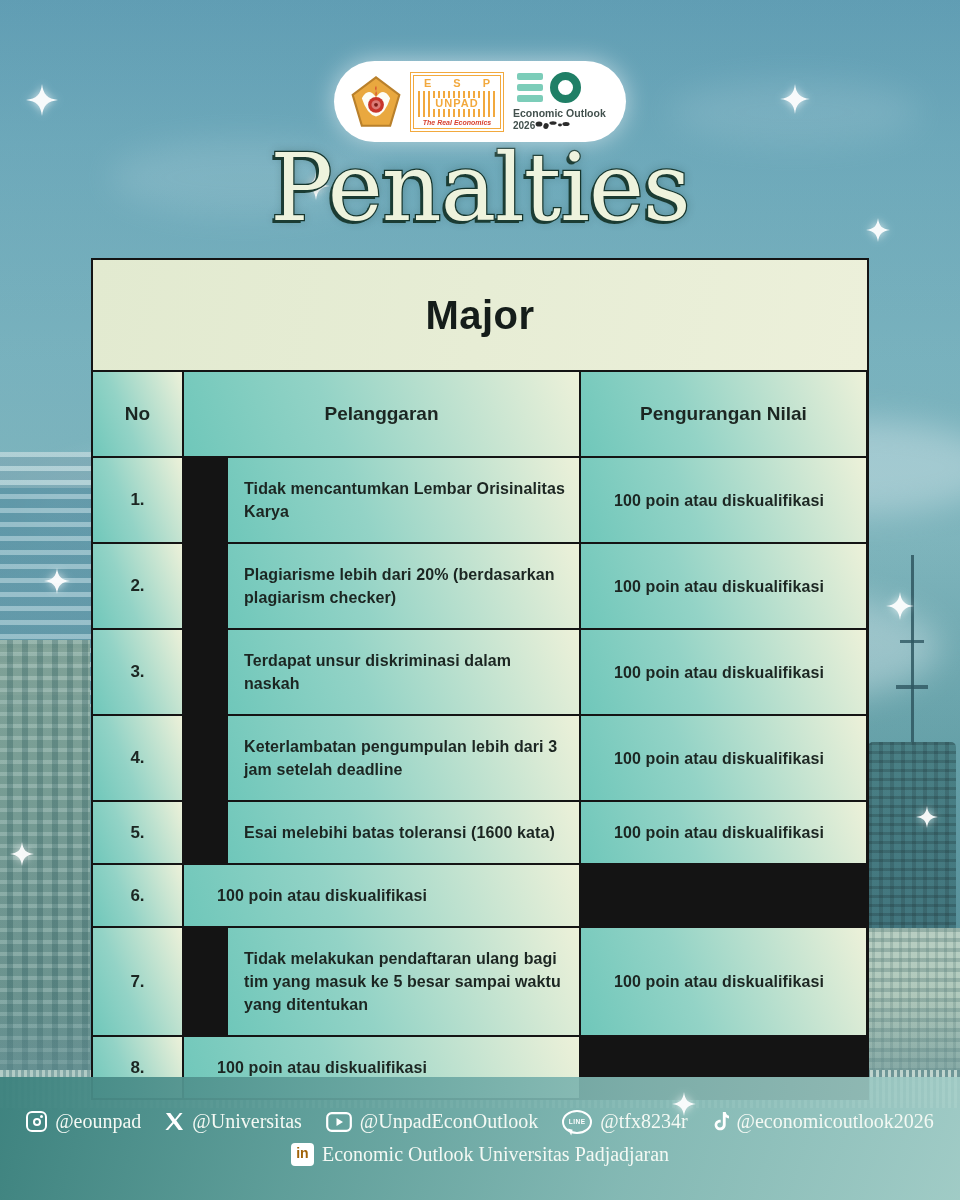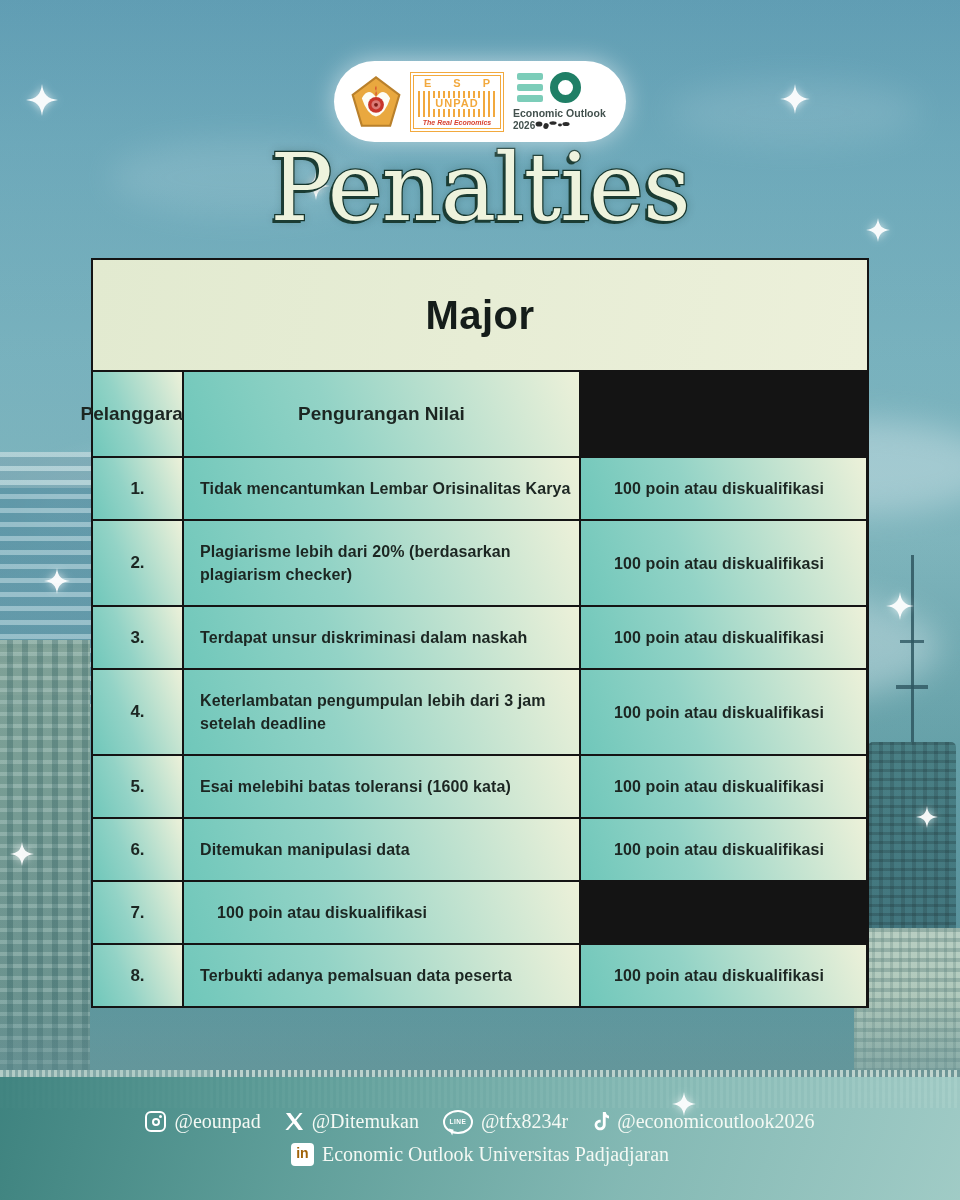--- a/index.html
+++ b/index.html
@@ -90,21 +90,21 @@
   .penalty-table{ position:absolute; left:91px; top:258px; width:778px; z-index:3;
     background:#141414; border:2.5px solid #141414; display:flex; flex-direction:column; gap:2px; }
   .major-band{ min-height:110px; background:linear-gradient(100deg,#e2ead0,#ecf0da);
     display:flex; align-items:center; justify-content:center; }
   .major-label{ font-size:40px; font-weight:bold; color:#151d1a; letter-spacing:.5px; }
   .t-row{ display:grid; grid-template-columns:89px 395px 285px; gap:2px; background:#141414; }
   .cell{ background:linear-gradient(68deg,#6fc7ba 0%,#93d3c6 38%,#edf1d9 100%);
     color:#1c2622; display:flex; align-items:center; }
   .head-row .cell{ min-height:84px; justify-content:center; font-weight:bold; font-size:19px; }
   .no-cell{ justify-content:center; font-weight:bold; font-size:17px; padding:19px 4px; }
-  .pel-cell{ font-weight:bold; font-size:16px; line-height:23px; padding:19px 8px 19px 16px; letter-spacing:.1px; }
+  .pel-cell{ font-weight:bold; font-size:16px; line-height:23px; padding:19px 8px 19px 16px; letter-spacing:.1px;margin-left:44px; }
   .pen-cell{ font-weight:bold; font-size:16px; line-height:23px; padding:19px 8px 19px 33px; letter-spacing:.1px; }
 
   
   .footer-band{ position:absolute; left:0; right:0; bottom:0; height:123px; z-index:6;
     background:linear-gradient(100deg, rgba(61,130,126,.96) 0%, rgba(93,157,152,.94) 30%, rgba(133,186,181,.92) 65%, rgba(165,207,201,.9) 100%);
     display:flex; flex-direction:column; justify-content:center; gap:9px; padding:6px 0 8px; }
   .footer-row{ display:flex; justify-content:center; align-items:center; gap:24px;
     color:#f4f9f4; font-family:"Liberation Serif", serif; }
   .footer-row.r1{ font-size:20px; }
   .footer-row.r2{ font-size:20px; gap:38px; }
@@ -222,20 +222,21 @@
     </div>
   </div>
 
   <h1 class="title">Penalties</h1>
 
   <div class="penalty-table">
     <div class="major-band">
       <span class="major-label">Major</span>
     </div>
     <div class="t-row head-row">
+      <div class="cell">No</div>
       <div class="cell">Pelanggaran</div>
       <div class="cell">Pengurangan Nilai</div>
     </div>
     <div id="table-body" style="display:flex;flex-direction:column;gap:2px;">
     <div class="t-row">
       <div class="cell no-cell">1.</div>
       <div class="cell pel-cell">Tidak mencantumkan Lembar Orisinalitas Karya</div>
       <div class="cell pen-cell">100 poin atau diskualifikasi</div>
     </div>
 
@@ -258,51 +259,57 @@
     </div>
 
     <div class="t-row">
       <div class="cell no-cell">5.</div>
       <div class="cell pel-cell">Esai melebihi batas toleransi (1600 kata)</div>
       <div class="cell pen-cell">100 poin atau diskualifikasi</div>
     </div>
 
     <div class="t-row">
       <div class="cell no-cell">6.</div>
-      <div class="cell pel-cell">Ditemukan manipulasi data</div>
       <div class="cell pen-cell">100 poin atau diskualifikasi</div>
     </div>
 
     <div class="t-row">
       <div class="cell no-cell">7.</div>
+      <div class="cell pel-cell">Tidak melakukan pendaftaran ulang bagi tim yang masuk ke 5 besar sampai waktu yang ditentukan</div>
       <div class="cell pen-cell">100 poin atau diskualifikasi</div>
     </div>
 
     <div class="t-row">
       <div class="cell no-cell">8.</div>
-      <div class="cell pel-cell">Terbukti adanya pemalsuan data peserta</div>
       <div class="cell pen-cell">100 poin atau diskualifikasi</div>
     </div>
   </div>
   </div>
 
   <div class="footer-band">
     <div class="footer-row r1" id="footer-row1">
         <div class="social-item">
           <span class="ig">
             <span class="ig-lens"></span>
             <span class="ig-dot"></span>
           </span>
           <span class="handle">@eounpad</span>
         </div>
         <div class="social-item">
           <svg class="fi" width="19" height="19" viewBox="0 0 20 20">
             <path d="M1 1 h4.6 l4.9 6.5 L15.6 1 h2.9 l-6.6 8 L19 19 h-4.6 l-5.2 -6.9 L3.3 19 H0.4 l7.4 -8.4 Z" fill="#fff"></path>
           </svg>
-          <span class="handle">@Ditemukan</span>
+          <span class="handle">@Universitas</span>
+        </div>
+        <div class="social-item">
+          <svg class="fi" width="26" height="20" viewBox="0 0 26 20">
+            <rect x="1.2" y="1.2" width="23.6" height="17.6" rx="4.5" fill="none" stroke="#fff" stroke-width="2.2"></rect>
+            <path d="M10.5 6 L17 10 L10.5 14 Z" fill="#fff"></path>
+          </svg>
+          <span class="handle">@UnpadEconOutlook</span>
         </div>
         <div class="social-item">
           <span class="line-badge">LINE</span>
           <span class="handle">@tfx8234r</span>
         </div>
         <div class="social-item">
           <svg class="fi" width="17" height="21" viewBox="0 0 18 22">
             <path d="M11.5 1h3c.4 2.3 1.8 3.7 4.2 3.9v2.9c-1.6.1-3-.4-4.2-1.3v7.9c0 3.4-2.6 5.9-5.9 5.9-3.2 0-5.8-2.4-5.8-5.6 0-3.3 2.9-5.9 6.4-5.5v3c-.3-.1-.7-.1-1-.1-1.5 0-2.6 1.2-2.6 2.6 0 1.5 1.2 2.6 2.8 2.6 1.7 0 3.1-1.3 3.1-3.2Z" fill="#fff"></path>
           </svg>
           <span class="handle">@economicoutlook2026</span>

